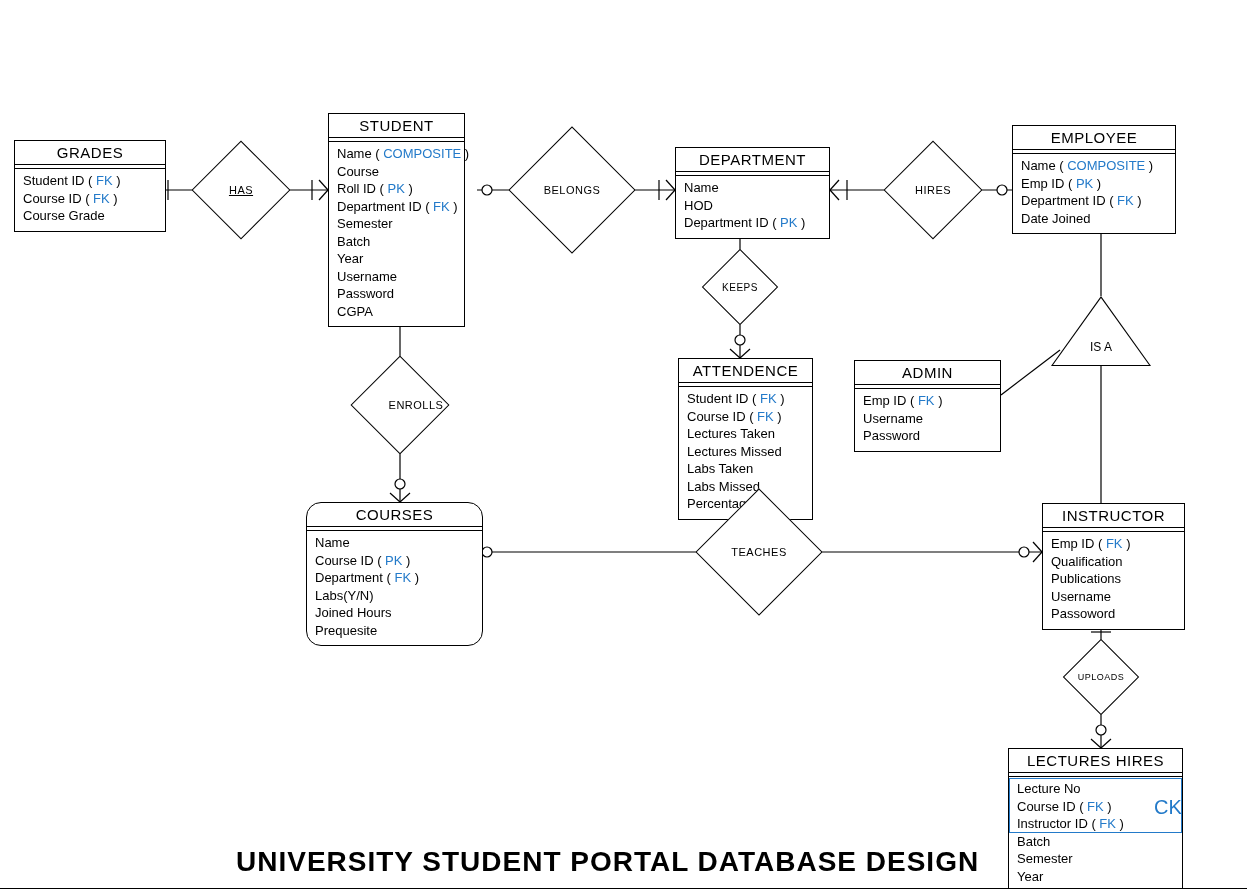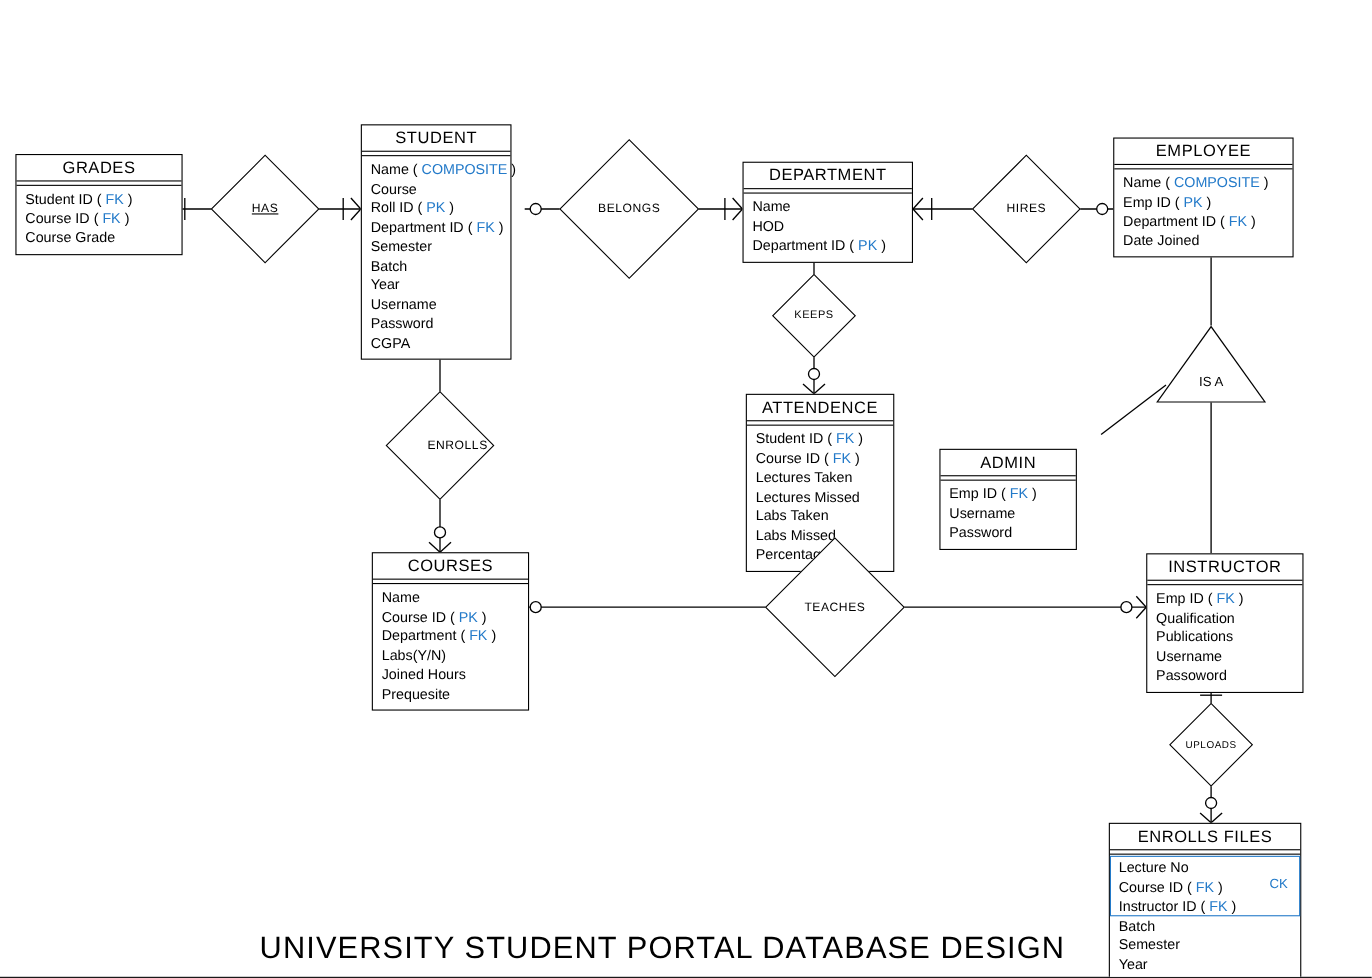--- a/index.html
+++ b/index.html
@@ -73,36 +73,36 @@
   }
   .triangle-label {
     position: absolute;
     font-size: 12px;
     transform: translate(-50%, 0);
   }
   .page-title {
     position: absolute;
     font-size: 28px;
     letter-spacing: 1px;
-    font-weight: 400;
+    font-weight: 700;
   }
   svg.connectors {
     position: absolute;
     top: 0; left: 0;
     width: 1247px; height: 889px;
     pointer-events: none;
   }
   .ck-box {
     position: absolute;
     border: 1px solid #237ac9;
   }
   .ck-label {
     position: absolute;
     color: #237ac9;
-    font-size: 12px;
+    font-size: 20px;
   }
 </style>
 </head>
 <body>
 
 <svg class="connectors">
   <g stroke="#000" stroke-width="1.2" fill="none">
 
     <line x1="151" y1="190" x2="206" y2="190"></line>
     <line x1="160" y1="180" x2="151" y2="190"></line>
@@ -225,31 +225,31 @@
       <div class="attr">Student ID ( <span class="key">FK</span> )</div>
       <div class="attr">Course ID ( <span class="key">FK</span> )</div>
       <div class="attr">Lectures Taken</div>
       <div class="attr">Lectures Missed</div>
       <div class="attr">Labs Taken</div>
       <div class="attr">Labs Missed</div>
       <div class="attr">Percentage</div>
     </div>
 </div>
 
-<div class="entity" style="left:854px; top:360px; width:125px;margin-top:48px;">
+<div class="entity" style="left:854px; top:360px; width:147px;">
   <div class="entity-title">ADMIN</div>
   <div class="entity-divider"></div>
   <div class="entity-body">
       <div class="attr">Emp ID ( <span class="key">FK</span> )</div>
       <div class="attr">Username</div>
       <div class="attr">Password</div>
     </div>
 </div>
 
-<div class="entity" style="left:338px; top:502px; width:143px;">
+<div class="entity" style="left:306px; top:502px; width:177px;border-radius:15px;">
   <div class="entity-title">COURSES</div>
   <div class="entity-divider"></div>
   <div class="entity-body">
       <div class="attr">Name</div>
       <div class="attr">Course ID ( <span class="key">PK</span> )</div>
       <div class="attr">Department ( <span class="key">FK</span> )</div>
       <div class="attr">Labs(Y/N)</div>
       <div class="attr">Joined Hours</div>
       <div class="attr">Prequesite</div>
     </div>
@@ -261,21 +261,21 @@
   <div class="entity-body">
       <div class="attr">Emp ID ( <span class="key">FK</span> )</div>
       <div class="attr">Qualification</div>
       <div class="attr">Publications</div>
       <div class="attr">Username</div>
       <div class="attr">Passoword</div>
     </div>
 </div>
 
 <div class="entity" style="left:1008px; top:748px; width:175px;">
-  <div class="entity-title">ENROLLS FILES</div>
+  <div class="entity-title">LECTURES HIRES</div>
   <div class="entity-divider"></div>
   <div class="entity-body">
       <div class="attr">Lecture No</div>
       <div class="attr">Course ID ( <span class="key">FK</span> )</div>
       <div class="attr">Instructor ID ( <span class="key">FK</span> )</div>
       <div class="attr">Batch</div>
       <div class="attr">Semester</div>
       <div class="attr">Year</div>
     </div>
 </div>

